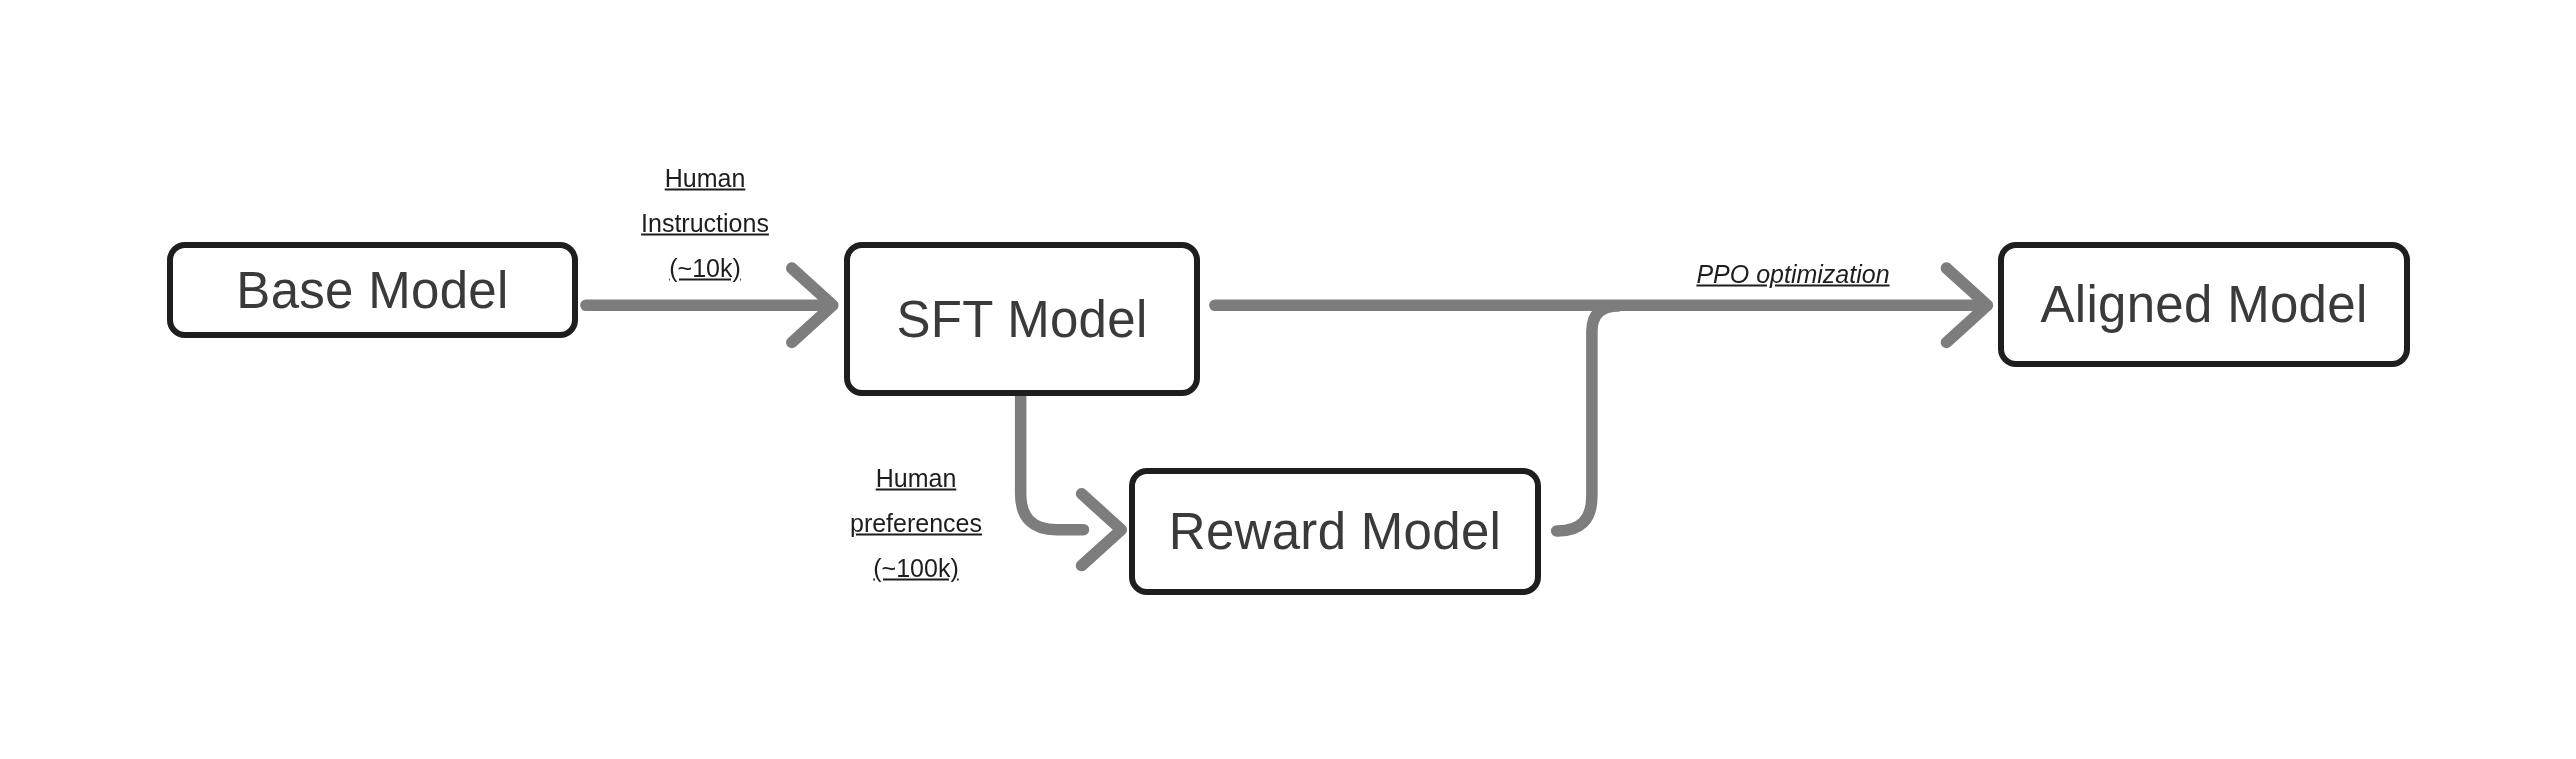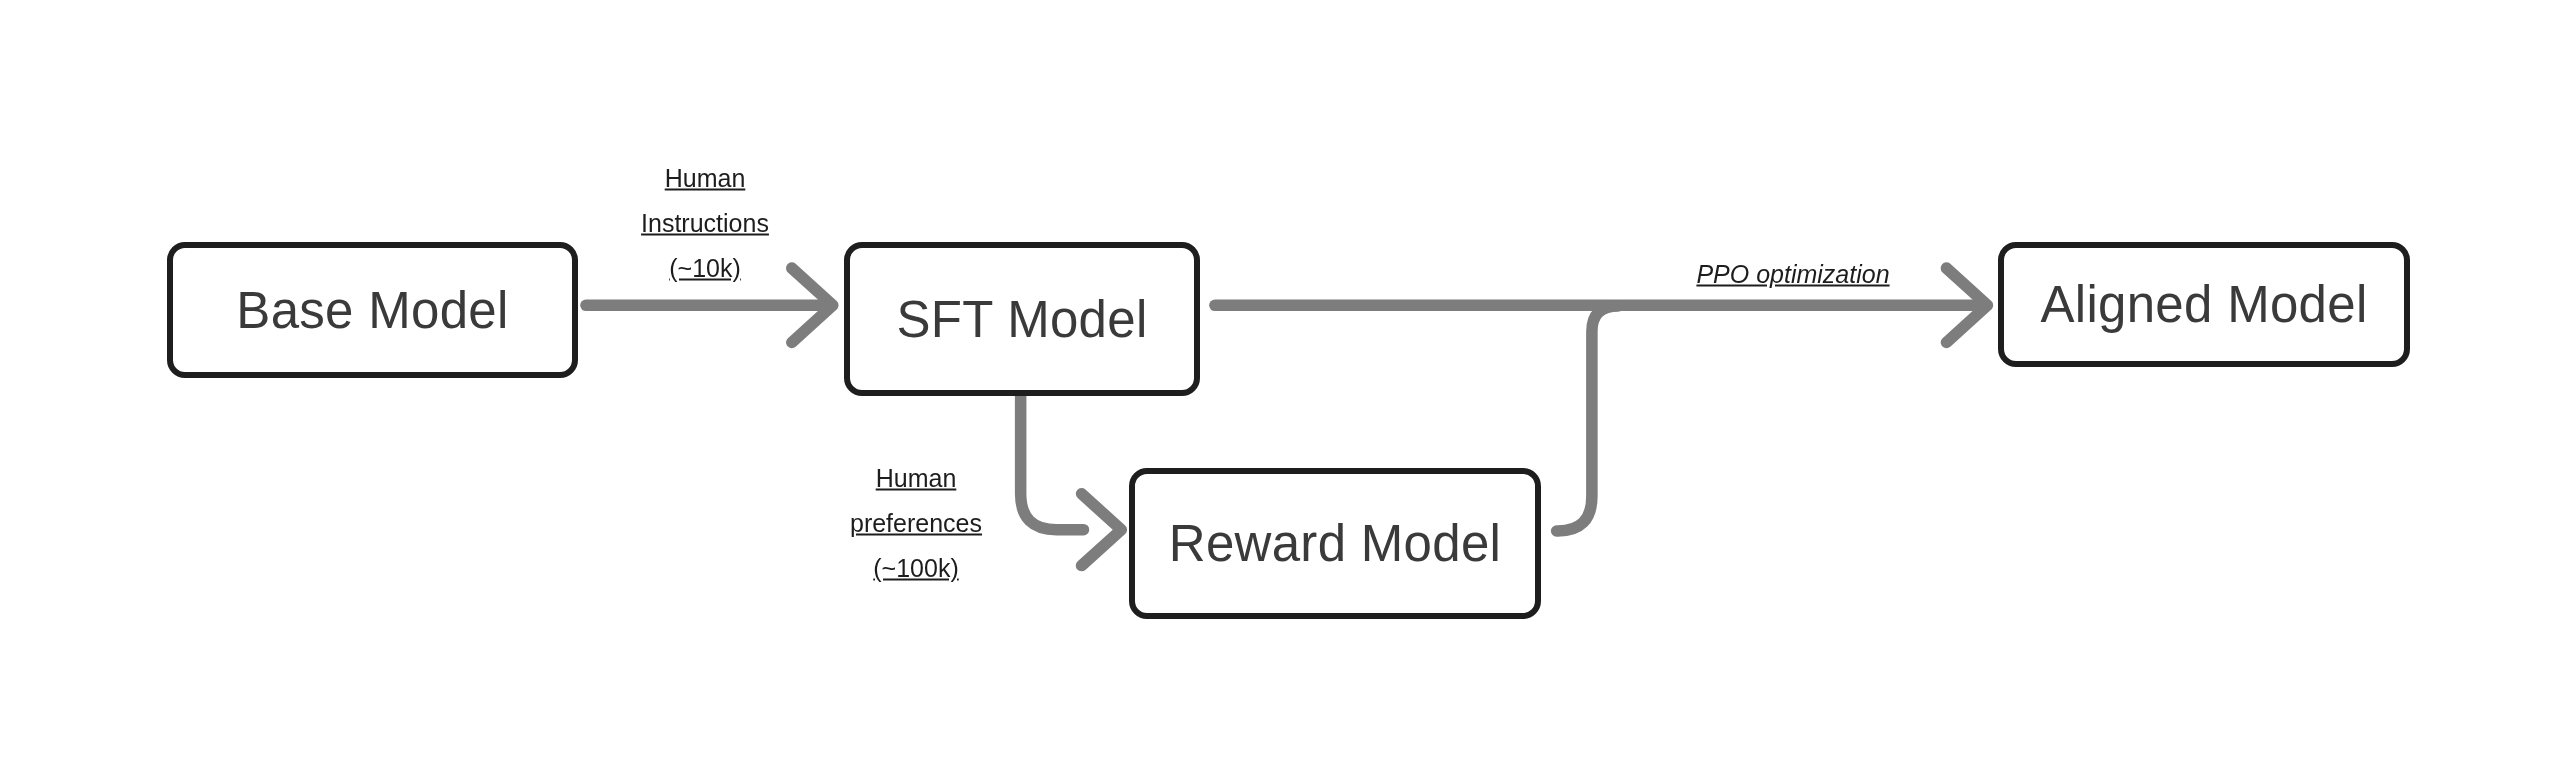--- a/index.html
+++ b/index.html
@@ -45,23 +45,23 @@
     font-size: 25px;
     line-height: 45px;
     color: #1d1d1d;
     text-align: center;
     white-space: pre-line;
     text-decoration: underline;
   }
   .edge-label.italic {
     font-style: italic;
   }
-  .node-base    { left: 167px;  top: 242px; width: 411px; height: 136px; }
+  .node-base    { left: 167px;  top: 242px; width: 411px; height: 96px; }
   .node-sft     { left: 844px; top: 242px; width: 356px; height: 154px; }
-  .node-reward  { left: 1129px; top: 468px; width: 412px; height: 151px; }
+  .node-reward  { left: 1129px; top: 468px; width: 412px; height: 127px; }
   .node-aligned { left: 1998px; top: 242px; width: 412px; height: 125px; }
   .label-human-instructions { left: 705px; top: 223px; }
   .label-human-preferences  { left: 916px; top: 523px; }
   .label-ppo                { left: 1793px; top: 274px; }
   .label-reuse              { left: 1776px; top: 476px; }
 </style>
 </head>
 <body>
 
 <div class="canvas">

